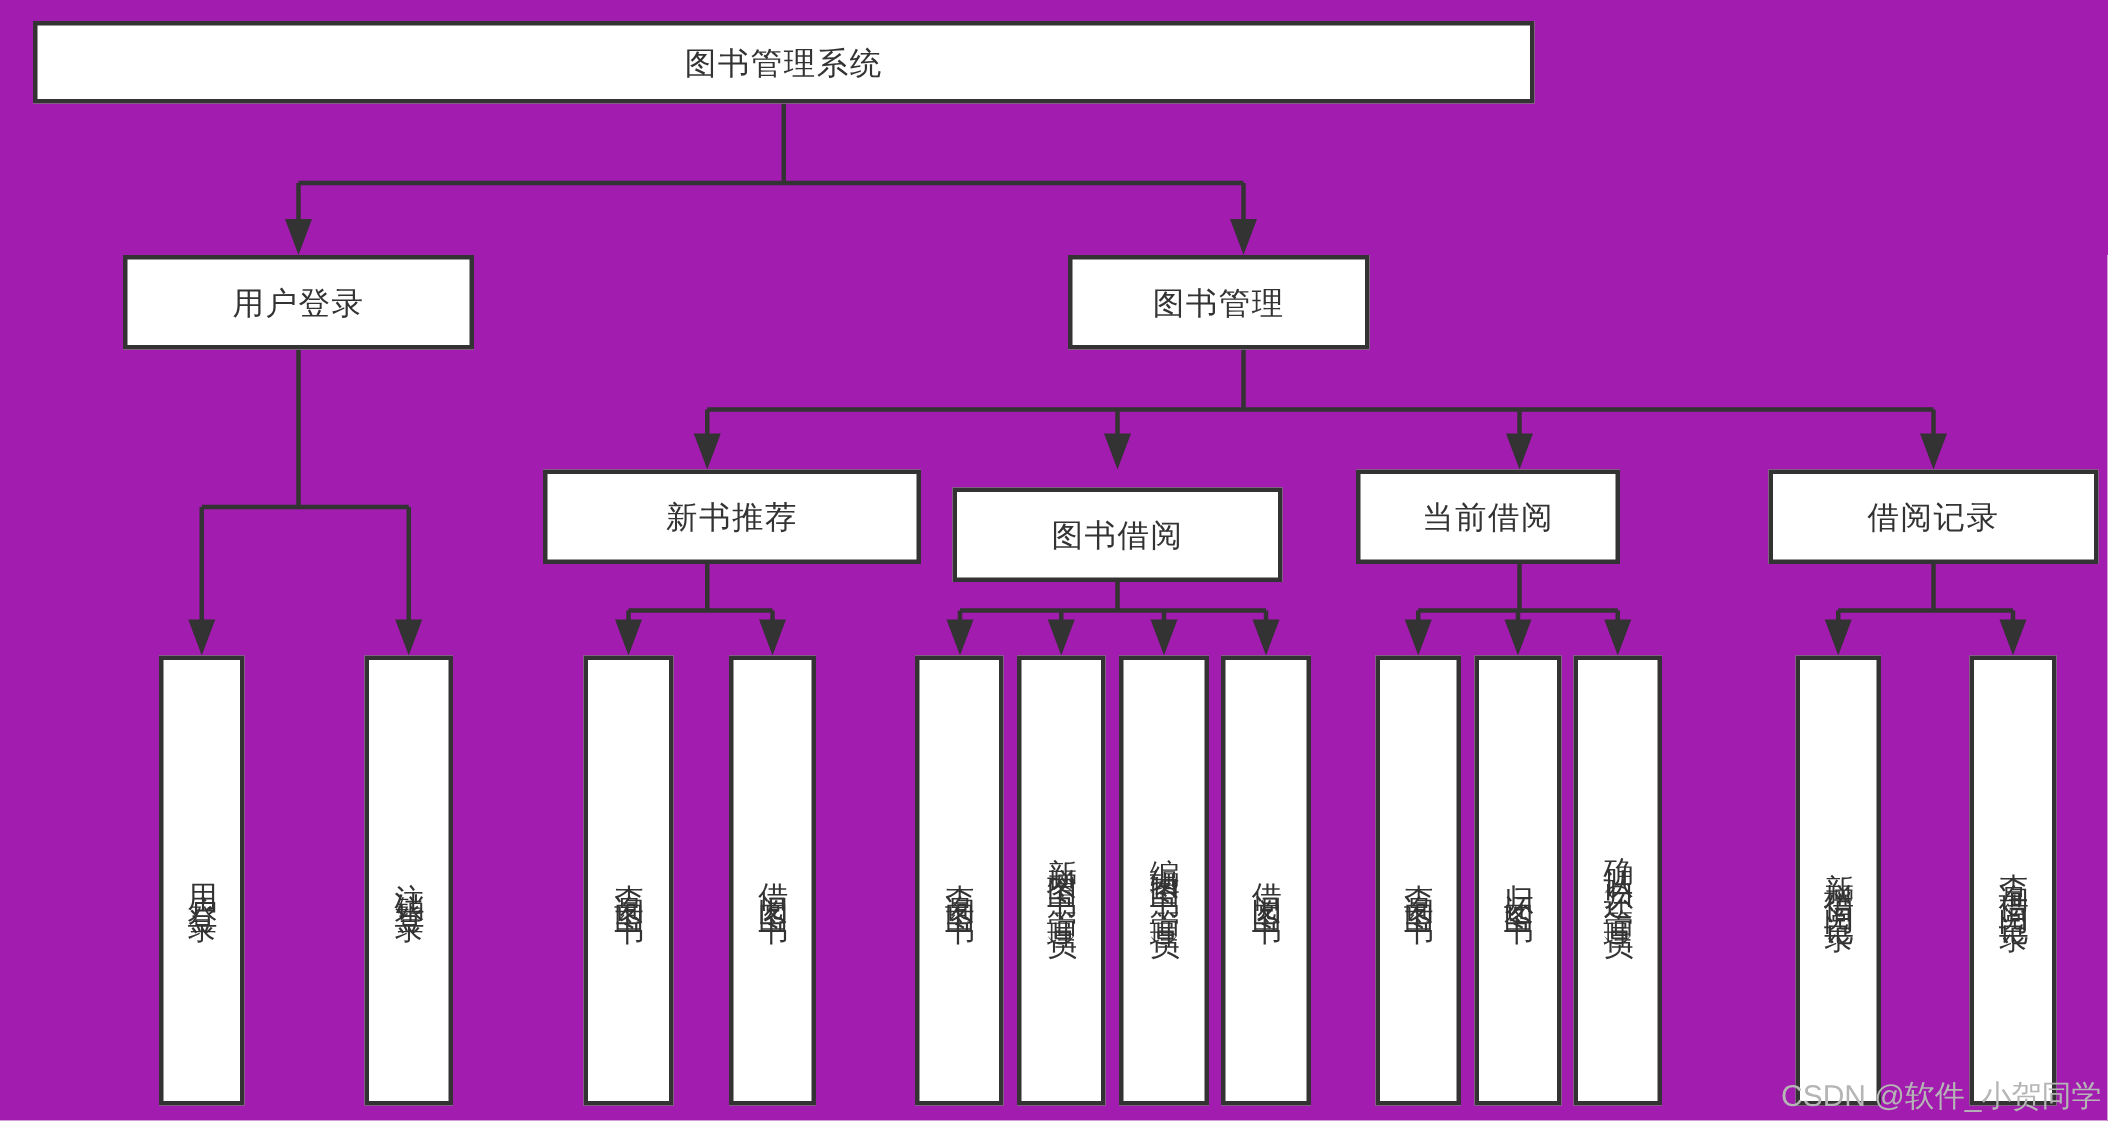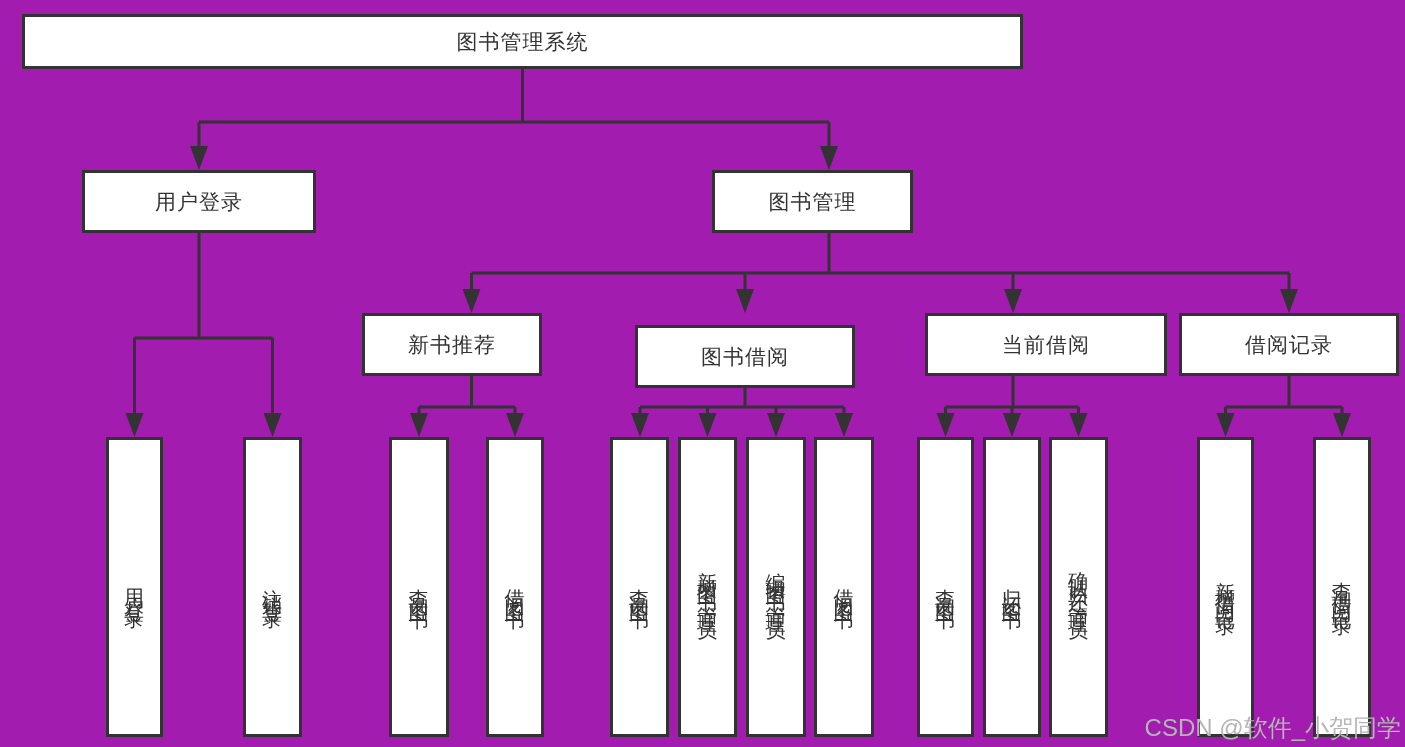--- a/index.html
+++ b/index.html
@@ -34,21 +34,21 @@
     text-orientation: mixed;
     font-size: 20px;
     letter-spacing: 7px;
     line-height: 1.1;
     white-space: nowrap;
   }
   .watermark {
     position: absolute;
     right: 4px;
     bottom: 3px;
-    font-size: 24px;
+    font-size: 20px;
     color: #b5b5b5;
     z-index: 3;
     white-space: nowrap;
   }
 </style>
 </head>
 <body>
 
 <div class="stage">
 
@@ -96,27 +96,27 @@
     <span class="h-label">图书管理系统</span>
   </div>
 
   <div class="box" style="left:82px; top:170px; width:234px; height:63px;">
     <span class="h-label">用户登录</span>
   </div>
   <div class="box" style="left:712px; top:170px; width:201px; height:63px;">
     <span class="h-label">图书管理</span>
   </div>
 
-  <div class="box" style="left:362px; top:313px; width:180px; height:63px;text-align:center;">
+  <div class="box" style="left:362px; top:313px; width:252px; height:63px;text-align:center;">
     <span class="h-label">新书推荐</span>
   </div>
   <div class="box" style="left:635px; top:313px; width:220px; height:63px;margin-top:12px;">
     <span class="h-label">图书借阅</span>
   </div>
-  <div class="box" style="left:925px; top:313px; width:242px; height:63px;">
+  <div class="box" style="left:904px; top:313px; width:176px; height:63px;">
     <span class="h-label">当前借阅</span>
   </div>
   <div class="box" style="left:1179px; top:313px; width:220px; height:63px;">
     <span class="h-label">借阅记录</span>
   </div>
 
   <div class="box" style="left:106px; top:437px; width:57px; height:300px;">
     <span class="v-label">用户登录</span>
   </div>
   <div class="box" style="left:243px; top:437px; width:59px; height:300px;">

